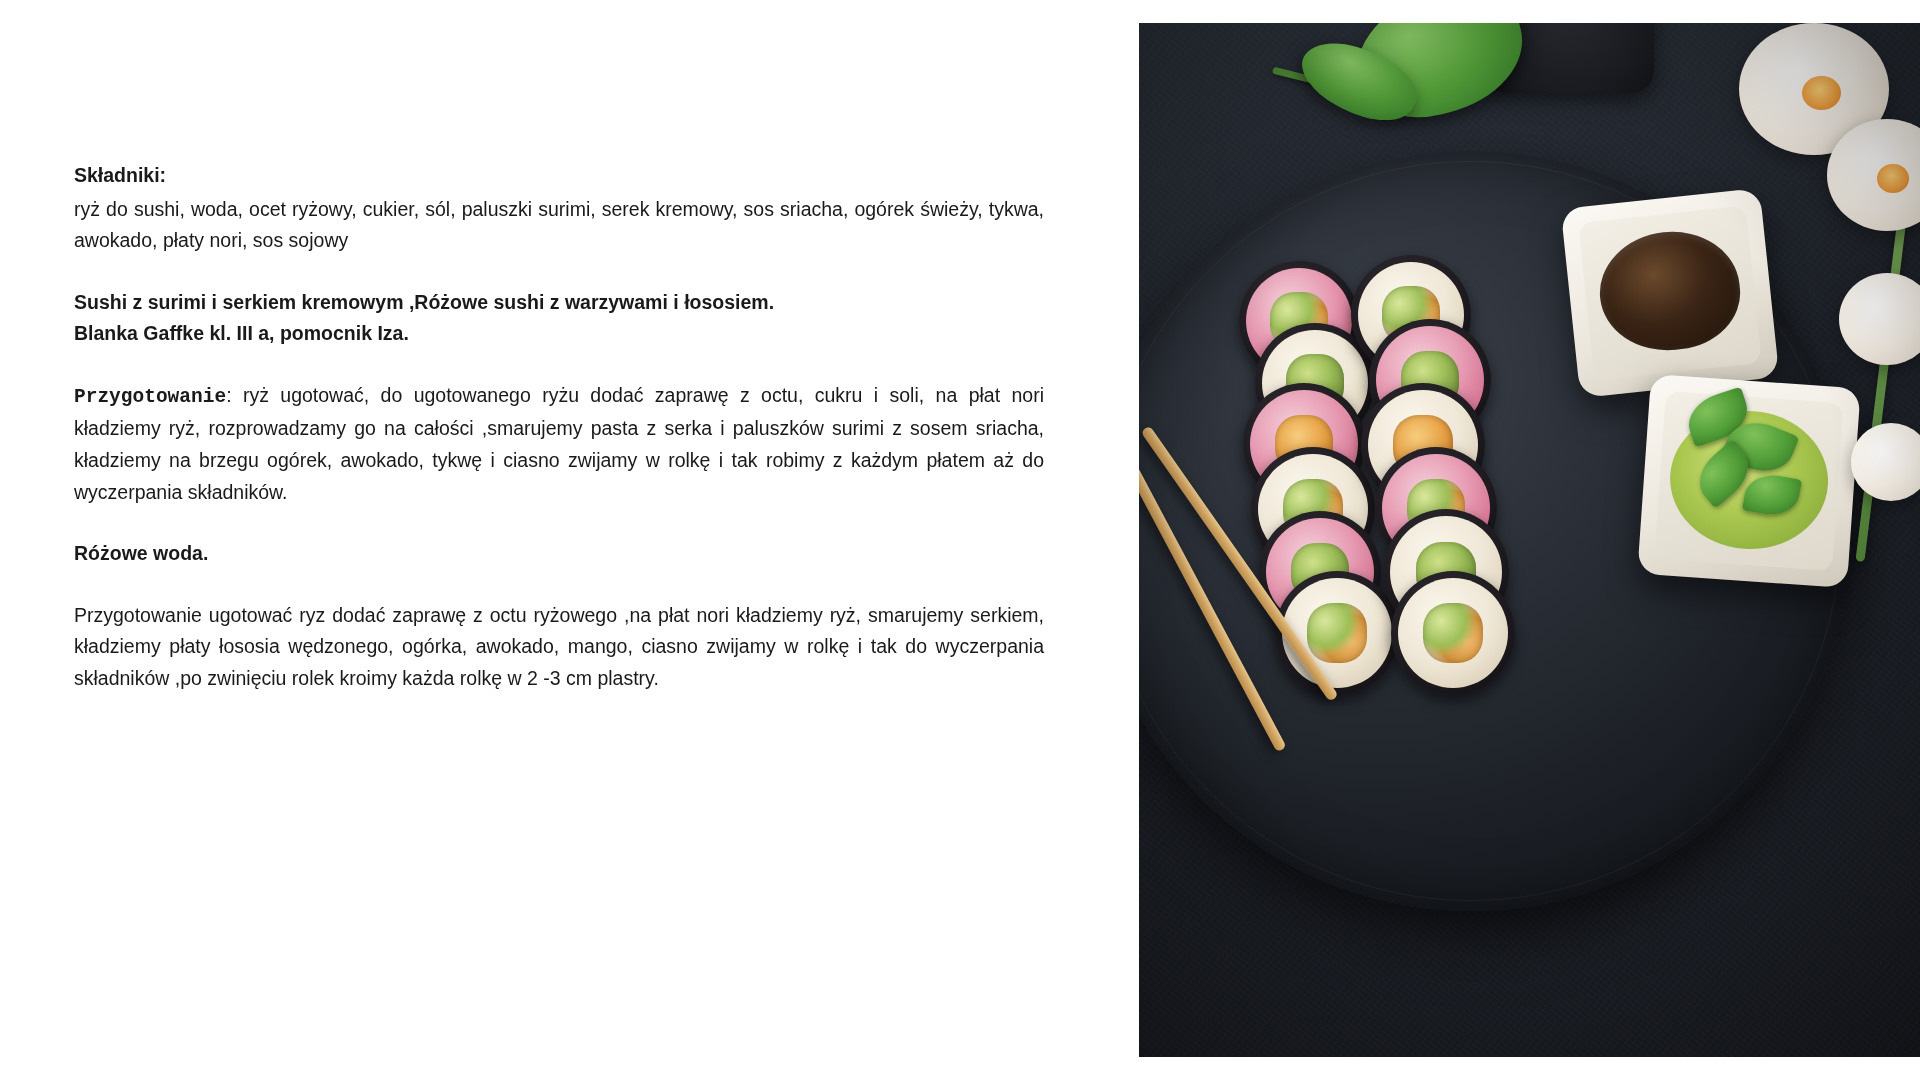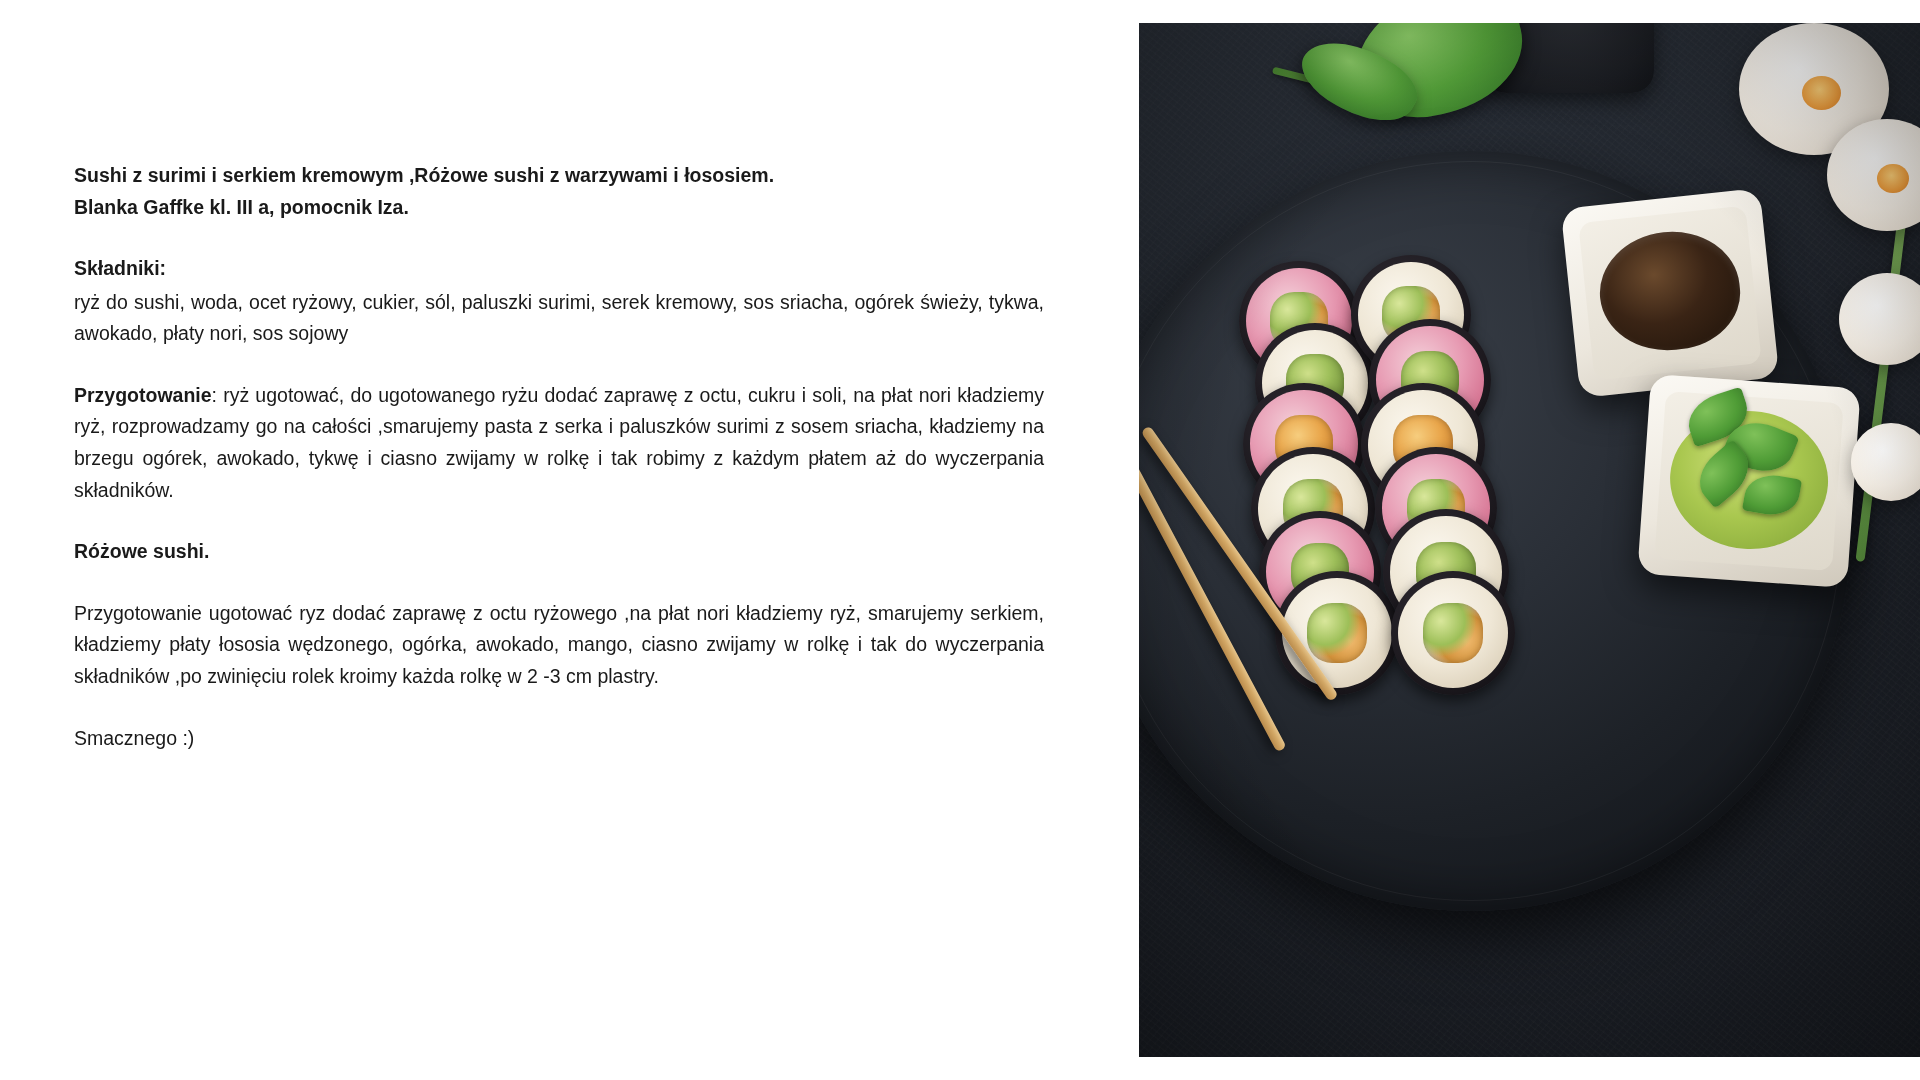--- a/index.html
+++ b/index.html
@@ -37,20 +37,21 @@
     font-size: 19.5px;
     line-height: 1.62;
     text-align: justify;
     text-justify: inter-word;
     margin: 0;
     color: #1a1a1a;
   }
   .para.left { text-align: left; }
   .lead {
     font-weight: bold;
+    font-family: Liberation Mono, monospace;
   }
   .title-line {
     font-size: 19.5px;
     font-weight: bold;
     line-height: 1.62;
     margin: 0;
   }
   .heading {
     font-size: 19.5px;
     font-weight: bold;
@@ -264,44 +265,41 @@
   }
 </style>
 </head>
 <body>
 
 <div class="page">
 
   <div class="recipe-text">
 
     <div class="block">
+      <p class="heading">Składniki:</p>
+      <p class="para"> ryż do sushi, woda, ocet ryżowy, cukier, sól, paluszki surimi, serek kremowy, sos sriacha, ogórek świeży, tykwa, awokado, płaty nori, sos sojowy</p>
+    </div>
+
+    <div class="block">
       <p class="title-line">Sushi z surimi i serkiem kremowym ,Różowe sushi z warzywami i łososiem.</p>
       <p class="title-line">Blanka Gaffke kl. III a, pomocnik Iza.</p>
     </div>
 
     <div class="block">
-      <p class="heading">Składniki:</p>
-      <p class="para"> ryż do sushi, woda, ocet ryżowy, cukier, sól, paluszki surimi, serek kremowy, sos sriacha, ogórek świeży, tykwa, awokado, płaty nori, sos sojowy</p>
+      <p class="para"><span class="lead">Przygotowanie</span><span>: ryż ugotować, do ugotowanego ryżu dodać zaprawę z octu, cukru i soli, na płat nori kładziemy ryż, rozprowadzamy go na całości ,smarujemy pasta z serka i paluszków surimi z sosem sriacha, kładziemy na brzegu ogórek, awokado, tykwę i ciasno zwijamy w rolkę i tak robimy z każdym płatem aż do wyczerpania składników.</span></p>
     </div>
 
     <div class="block">
-      <p class="para"><span class="lead">Przygotowanie</span><span>: ryż ugotować, do ugotowanego ryżu dodać zaprawę z octu, cukru i soli, na płat nori kładziemy ryż, rozprowadzamy go na całości ,smarujemy pasta z serka i paluszków surimi z sosem sriacha, kładziemy na brzegu ogórek, awokado, tykwę i ciasno zwijamy w rolkę i tak robimy z każdym płatem aż do wyczerpania składników.</span></p>
-    </div>
-
-    <div class="block">
-      <p class="heading">Różowe sushi.</p>
+      <p class="heading">Różowe woda.</p>
     </div>
 
     <div class="block">
       <p class="para">Przygotowanie ugotować ryz dodać zaprawę z octu ryżowego ,na płat nori kładziemy ryż, smarujemy serkiem, kładziemy płaty łososia wędzonego, ogórka, awokado, mango, ciasno zwijamy w rolkę i tak do wyczerpania składników ,po zwinięciu rolek kroimy każda rolkę w 2 -3 cm plastry.</p>
     </div>
 
-    <div class="block">
-      <p class="para left">Smacznego :)</p>
-    </div>
 
   </div>
 
   <div class="photo">
     <div class="photo-inner">
       <div class="bg-texture"></div>
 
       <div class="dark-bowl-top"></div>
       <div class="stem s1"></div>
       <div class="top-leaf a"></div>

